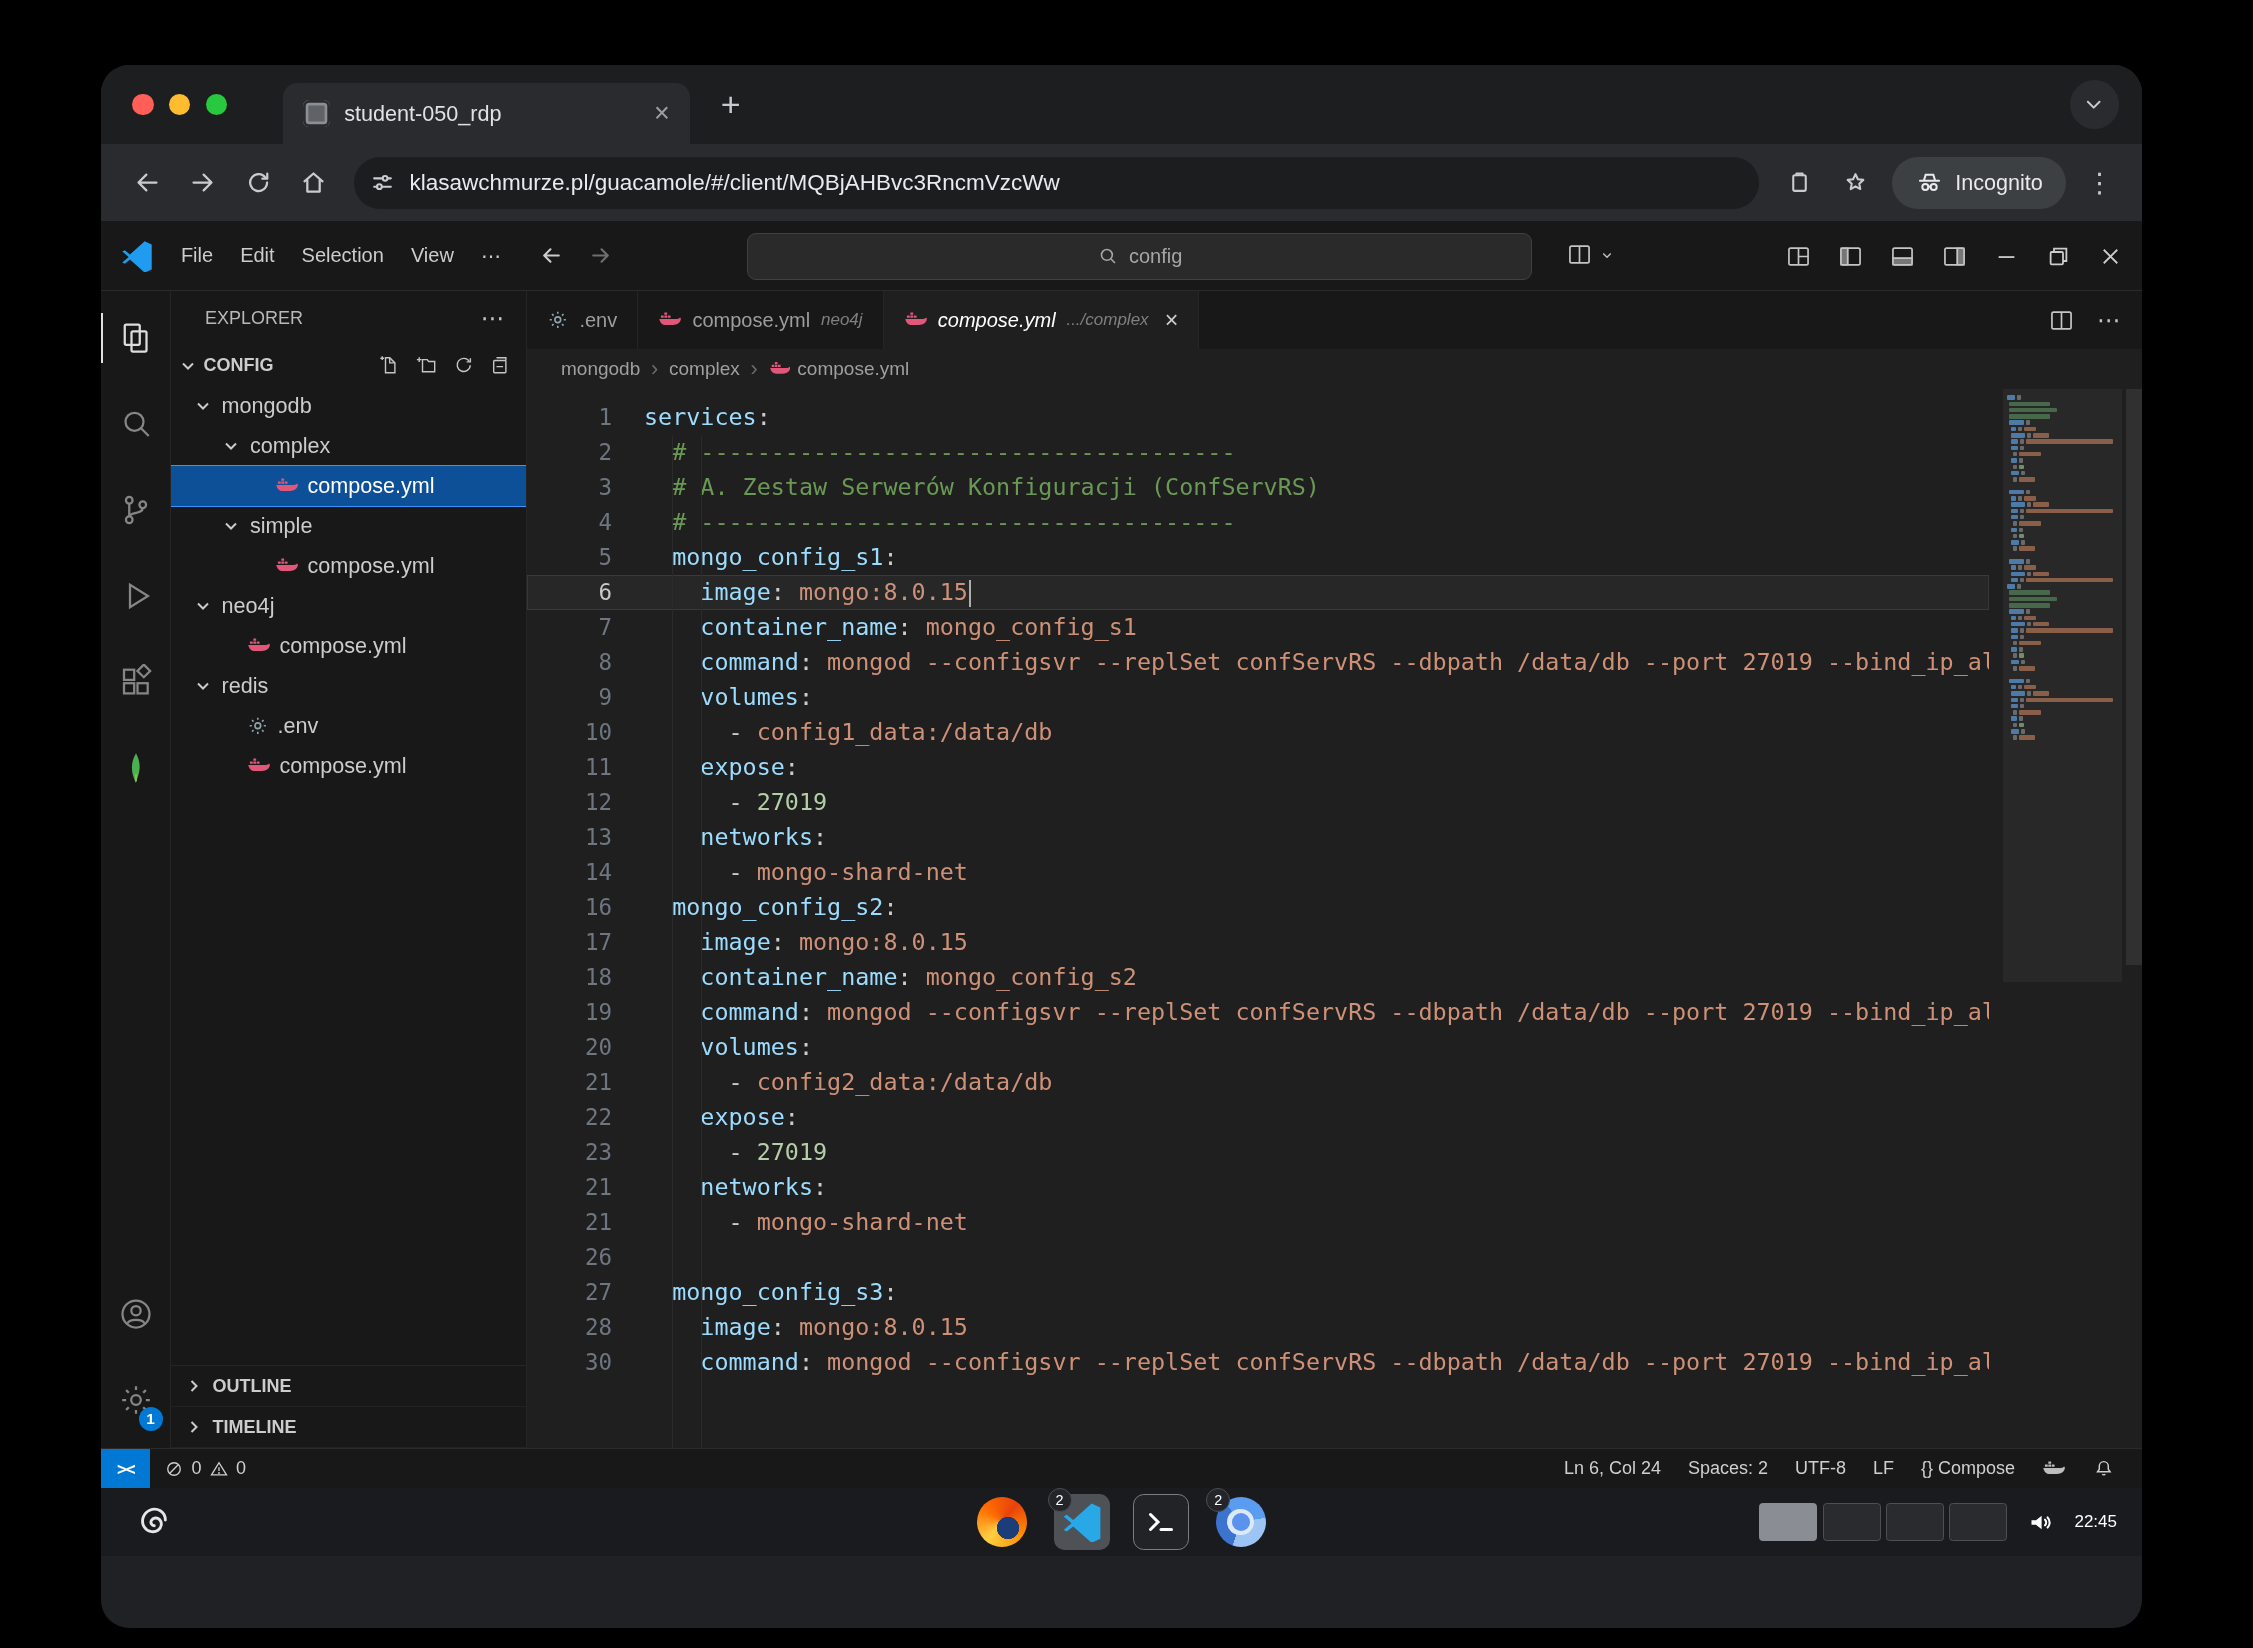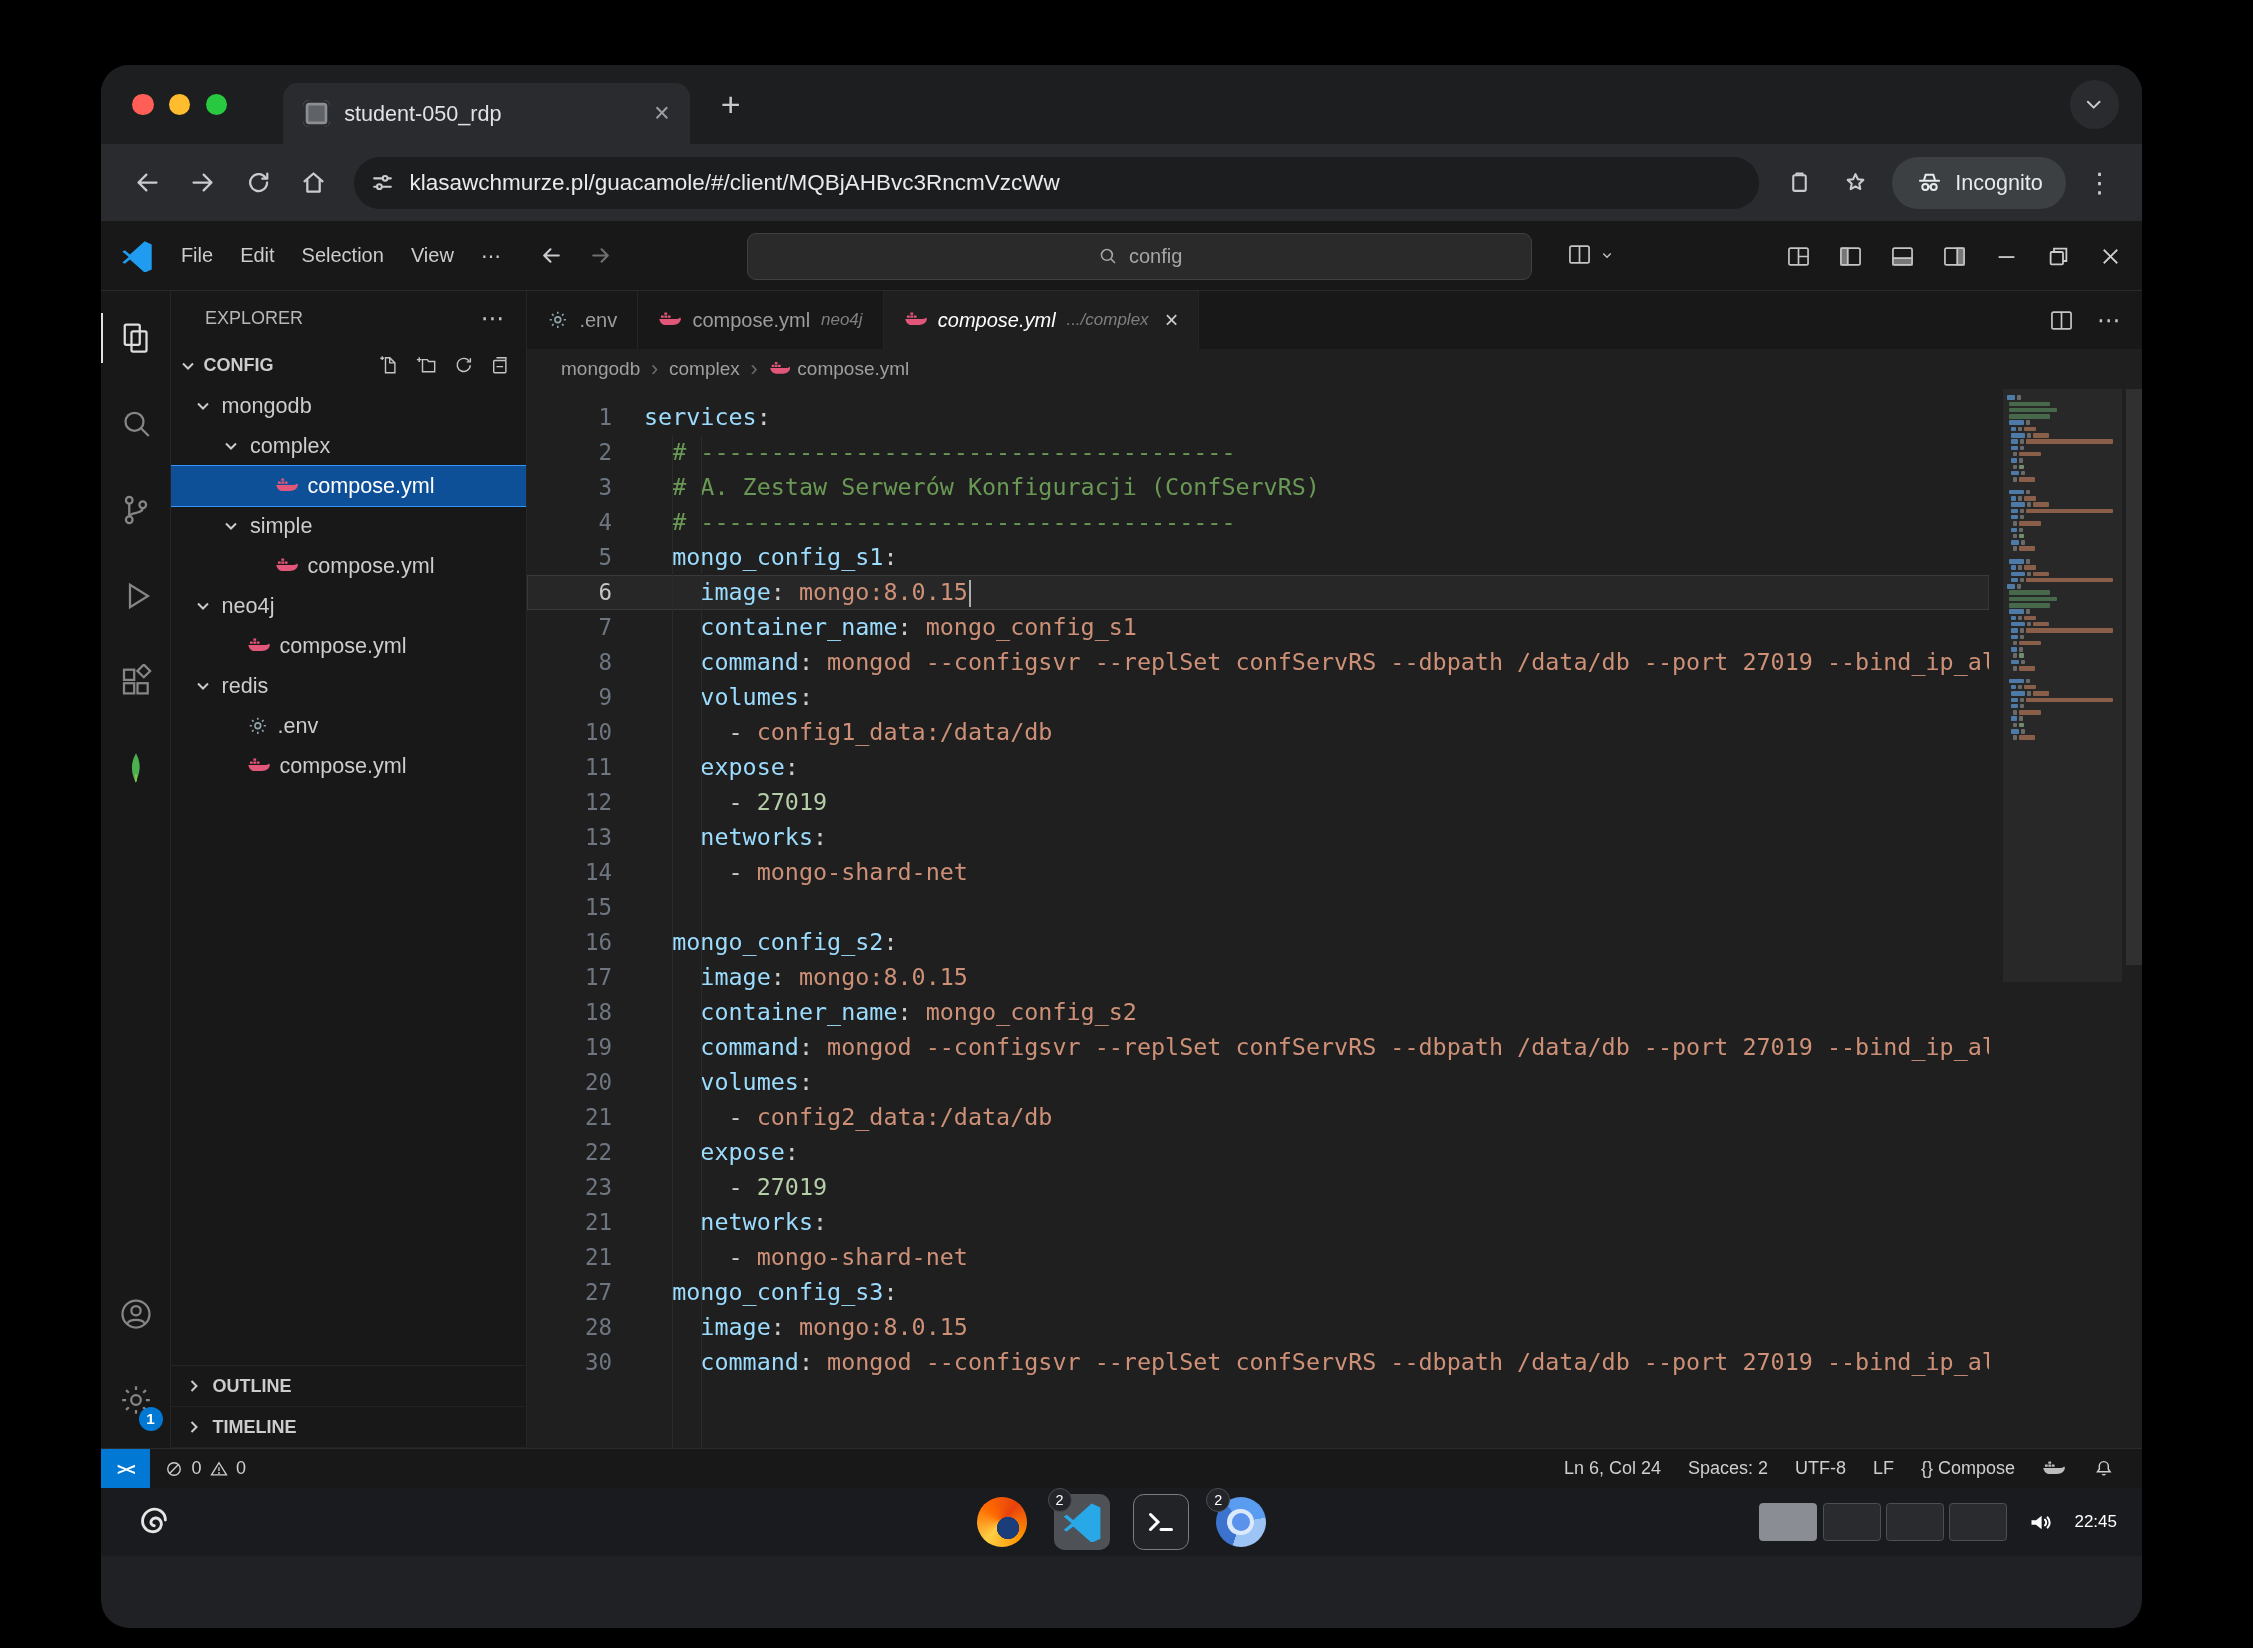--- a/index.html
+++ b/index.html
@@ -667,24 +667,20 @@
               </div>
               <div class="code-line">
                 <div class="gutter">13</div>
                 <div class="line-text"><span class="tok-key">    networks</span><span class="tok-pun">:</span></div>
               </div>
               <div class="code-line">
                 <div class="gutter">14</div>
                 <div class="line-text"><span class="tok-pun">      - </span><span class="tok-str">mongo-shard-net</span></div>
               </div>
               <div class="code-line">
-                <div class="gutter">15</div>
-                <div class="line-text"></div>
-              </div>
-              <div class="code-line">
                 <div class="gutter">16</div>
                 <div class="line-text"><span class="tok-key">  mongo_config_s2</span><span class="tok-pun">:</span></div>
               </div>
               <div class="code-line">
                 <div class="gutter">17</div>
                 <div class="line-text"><span class="tok-key">    image</span><span class="tok-pun">: </span><span class="tok-str">mongo:8.0.15</span></div>
               </div>
               <div class="code-line">
                 <div class="gutter">18</div>
                 <div class="line-text"><span class="tok-key">    container_name</span><span class="tok-pun">: </span><span class="tok-str">mongo_config_s2</span></div>
@@ -709,20 +705,24 @@
                 <div class="gutter">23</div>
                 <div class="line-text"><span class="tok-pun">      - </span><span class="tok-num">27019</span></div>
               </div>
               <div class="code-line">
                 <div class="gutter">21</div>
                 <div class="line-text"><span class="tok-key">    networks</span><span class="tok-pun">:</span></div>
               </div>
               <div class="code-line">
                 <div class="gutter">21</div>
                 <div class="line-text"><span class="tok-pun">      - </span><span class="tok-str">mongo-shard-net</span></div>
+              </div>
+              <div class="code-line">
+                <div class="gutter">26</div>
+                <div class="line-text"></div>
               </div>
               <div class="code-line">
                 <div class="gutter">27</div>
                 <div class="line-text"><span class="tok-key">  mongo_config_s3</span><span class="tok-pun">:</span></div>
               </div>
               <div class="code-line">
                 <div class="gutter">28</div>
                 <div class="line-text"><span class="tok-key">    image</span><span class="tok-pun">: </span><span class="tok-str">mongo:8.0.15</span></div>
               </div>
               <div class="code-line">

